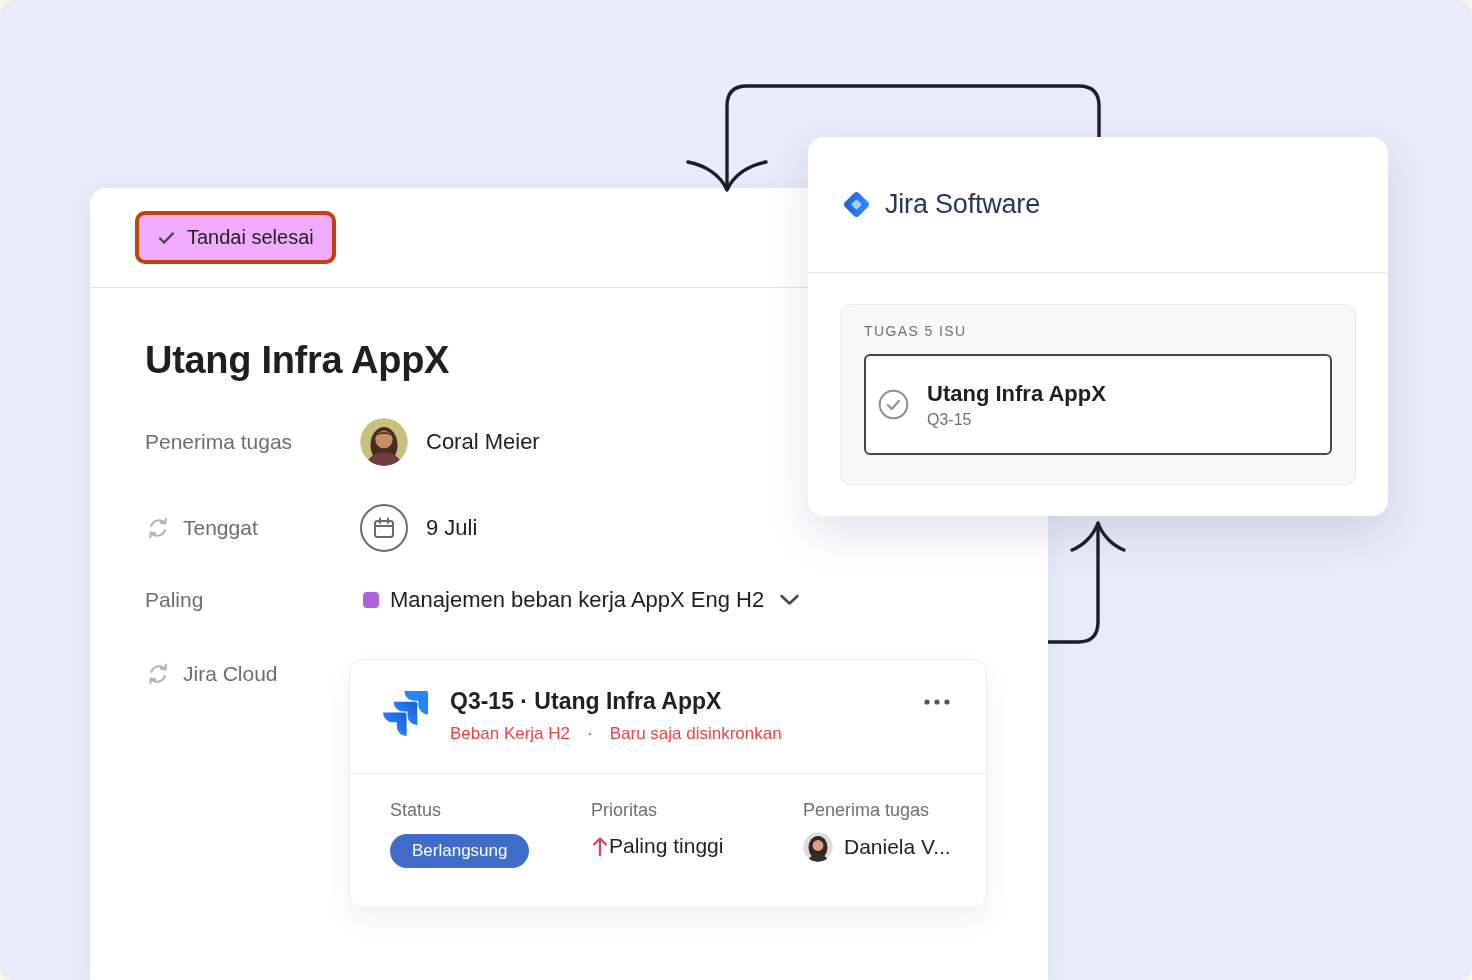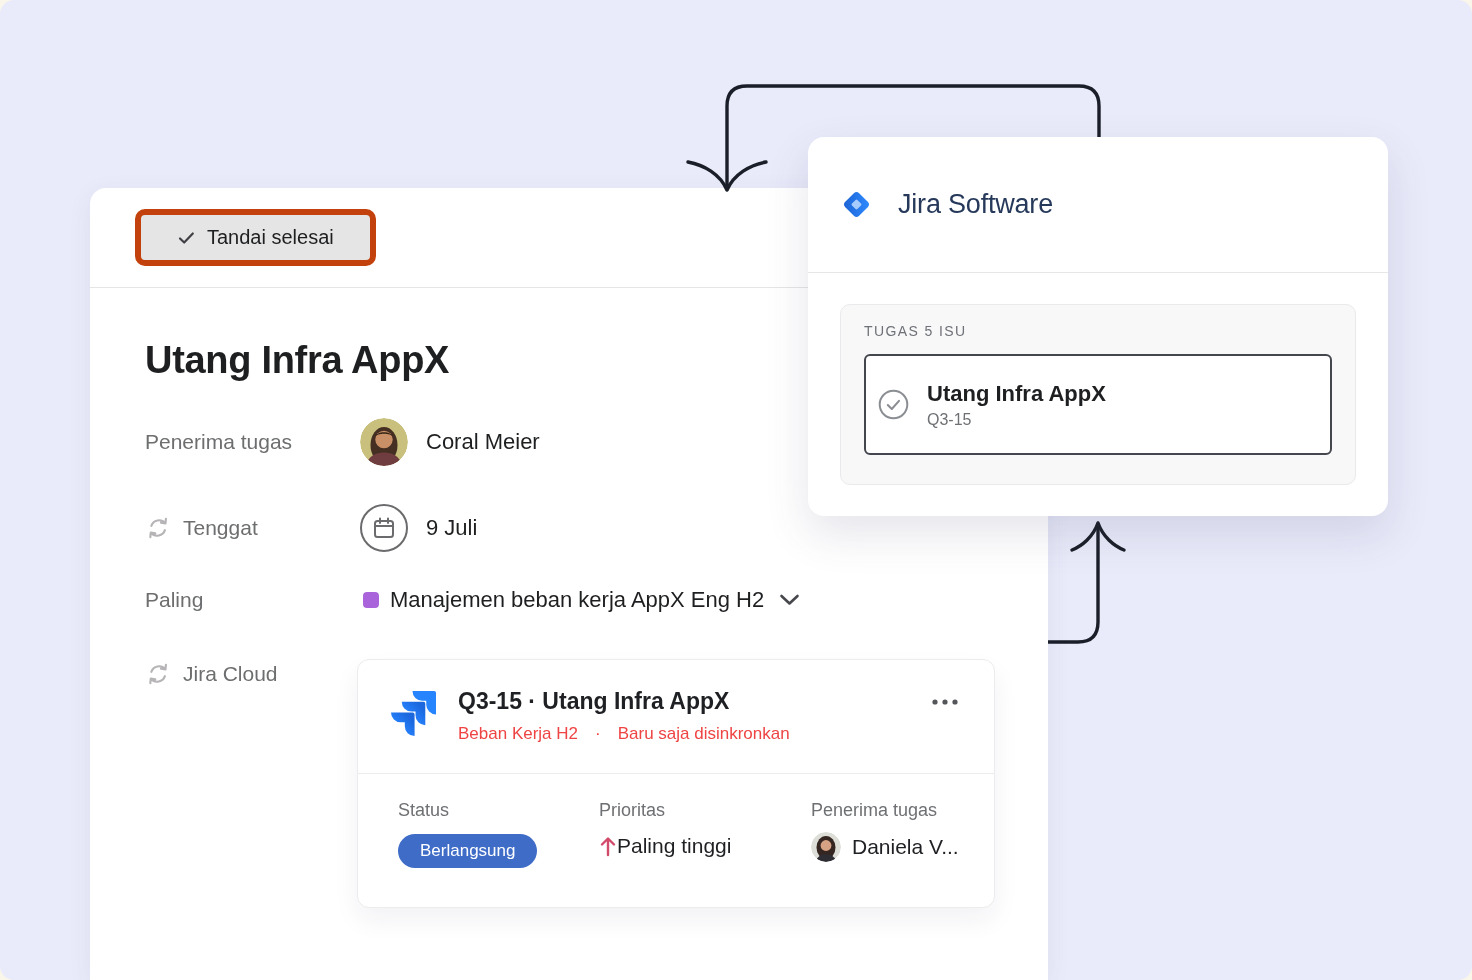--- a/index.html
+++ b/index.html
@@ -2,38 +2,38 @@
 <html><head>
 <meta charset="utf-8">
 <style>
   html,body{margin:0;padding:0;background:#FAF7EA;font-family:"Liberation Sans",sans-serif;}
   .screen{position:relative;width:1472px;height:980px;background:#E9EBFA;border-radius:14px;overflow:hidden;}
 
   
   .main-card{position:absolute;left:90px;top:188px;width:958px;height:792px;background:#fff;
     border-radius:16px 16px 0 0;box-shadow:0 6px 24px rgba(70,70,110,.07);z-index:2;}
   .topbar{height:100px;border-bottom:1px solid #E6E4E5;display:flex;align-items:center;padding-left:45px;box-sizing:border-box;}
-  .complete-btn{display:inline-flex;align-items:center;gap:11px;background:#e5e5e5;border:6px solid #c2410c;
-    border-radius:10px;padding:11px 36px;font-size:20px;color:#1E1F21;cursor:pointer;}
+  .complete-btn{display:inline-flex;align-items:center;gap:11px;background:#f0abfc;border:4px solid #c2410c;
+    border-radius:10px;padding:11px 18px;font-size:20px;color:#1E1F21;cursor:pointer;}
   .task-title{position:absolute;left:55px;top:126px;font-size:38px;font-weight:600;color:#1E1F21;letter-spacing:-.3px;}
 
   .frow{position:absolute;left:55px;right:30px;height:48px;display:flex;align-items:center;}
   .frow .lbl-wrap{width:215px;display:flex;align-items:center;gap:12px;flex:0 0 215px;}
   .flabel{font-size:21px;color:#6D6E6F;}
   .fvalue{font-size:22px;color:#1E1F21;}
   .row-assignee{top:230px;} .row-due{top:316px;} .row-project{top:388px;} .row-jira{top:462px;}
   .val-wrap{display:flex;align-items:center;gap:18px;}
   .avatar-48{width:48px;height:48px;border-radius:50%;flex:0 0 48px;}
   .cal-circle{width:48px;height:48px;border-radius:50%;border:2px solid #6B6A6C;box-sizing:border-box;
     display:flex;align-items:center;justify-content:center;flex:0 0 48px;}
   .proj-dot{width:16px;height:16px;border-radius:4px;background:#A964DB;margin-left:3px;margin-right:11px;flex:0 0 16px;}
   .chev{margin-left:14px;display:flex;align-items:center;}
 
   
-  .issue-card{position:absolute;left:267px;top:471px;width:638px;height:249px;background:#fff;border:1px solid #EDECEC;
+  .issue-card{position:absolute;left:259px;top:471px;width:638px;height:249px;background:#fff;border:1px solid #EDECEC;
     border-radius:12px;box-sizing:border-box;box-shadow:0 12px 26px rgba(40,40,80,.06);}
   .issue-head{display:flex;align-items:flex-start;padding:28px 32px 0 33px;}
   .issue-logo{flex:0 0 45px;margin-top:3px;}
   .issue-head-text{margin-left:22px;}
   .issue-title{font-size:23px;font-weight:600;color:#1F2023;}
   .issue-sub{margin-top:9px;font-size:17px;color:#ef4444;display:flex;gap:17px;align-items:center;}
   .issue-dots{position:absolute;right:36px;top:32px;cursor:pointer;}
   .issue-divider{position:absolute;left:0;right:0;top:113px;border-top:1px solid #ECECEC;}
   .issue-fields{position:absolute;left:0;right:0;top:113px;display:flex;padding:27px 0 0 40px;box-sizing:border-box;}
   .if-col{display:flex;flex-direction:column;}
@@ -41,21 +41,21 @@
   .if-label{font-size:18px;color:#6E7073;}
   .pill{margin-top:13px;display:inline-flex;align-items:center;justify-content:center;background:#3E6CC7;color:#fff;
     font-size:17px;height:34px;padding:0 22px;border-radius:17px;width:fit-content;text-align:right;}
   .prio{margin-top:13px;display:flex;align-items:center;font-size:21px;color:#1F2023;}
   .assignee-mini{margin-top:11px;display:flex;align-items:center;gap:11px;font-size:21px;color:#1F2023;}
   .avatar-30{width:30px;height:30px;border-radius:50%;flex:0 0 30px;}
 
   
   .jira-card{position:absolute;left:808px;top:137px;width:580px;height:379px;background:#fff;border-radius:16px;
     box-shadow:0 18px 44px rgba(70,70,110,.14);z-index:4;}
-  .jira-head{height:136px;border-bottom:1px solid #E7E6E8;display:flex;align-items:center;padding-left:33px;gap:26px;box-sizing:border-box;}
+  .jira-head{height:136px;border-bottom:1px solid #E7E6E8;display:flex;align-items:center;padding-left:33px;gap:13px;box-sizing:border-box;}
   .jira-wordmark{font-size:27px;font-weight:500;color:#26395A;letter-spacing:-.2px;}
   .jira-body{padding:31px 32px 0 32px;}
   .tasks-panel{background:#F9F8F9;border:1px solid #EAE9EB;border-radius:10px;height:181px;box-sizing:border-box;padding:18px 23px;}
   .panel-label{font-size:14px;letter-spacing:1.4px;color:#6E7177;}
   .issue-box{margin-top:15px;background:#fff;border:2px solid #44474E;border-radius:6px;height:101px;box-sizing:border-box;
     display:flex;align-items:center;padding-left:12px;gap:18px;cursor:pointer;}
   .ib-title{font-size:22px;font-weight:600;color:#1E1F21;}
   .ib-key{margin-top:4px;font-size:16px;color:#6E7073;}
 
   

